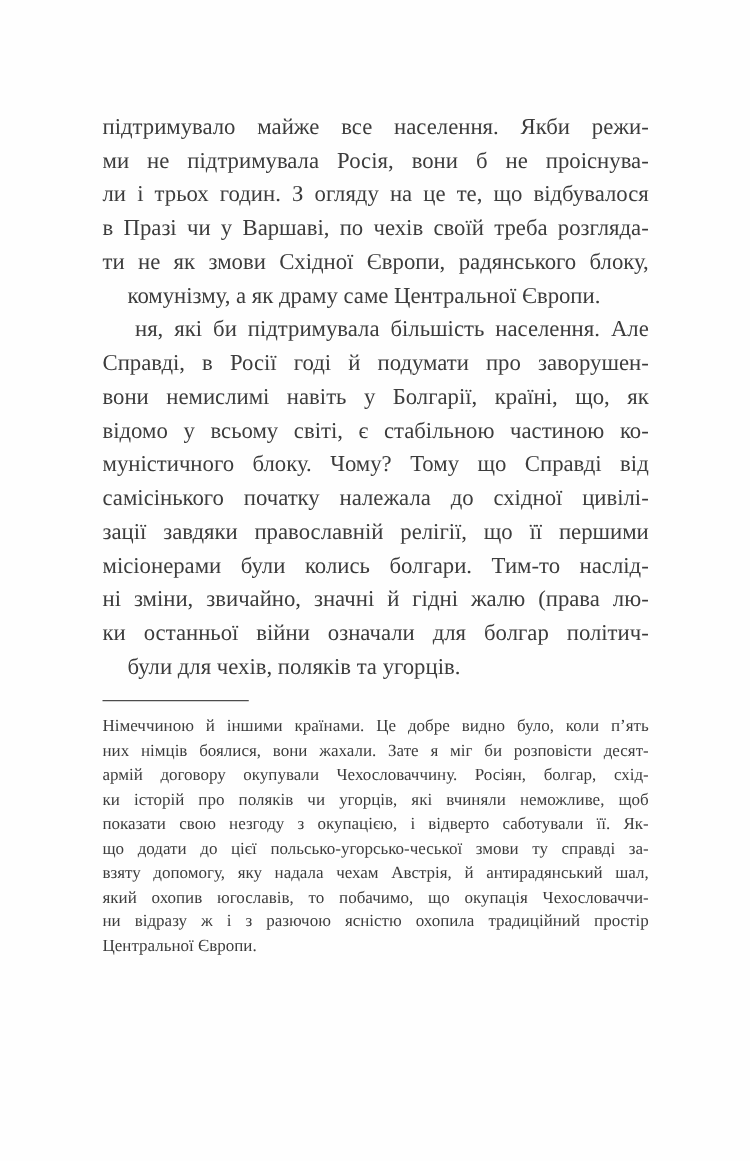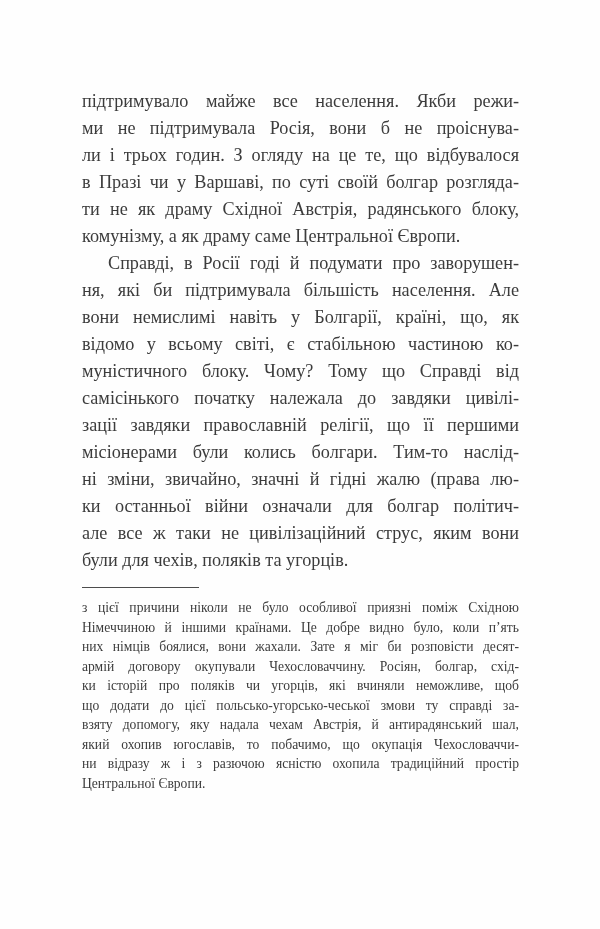--- a/index.html
+++ b/index.html
@@ -25,20 +25,21 @@
   .para .line {
     font-size: 18.2px;
     line-height: 27px;
     text-align: justify;
     text-align-last: justify;
     white-space: normal;
   }
   .para .line.last {
     text-align: left;
     text-align-last: left;
+    margin-left: 20px;
   }
   .para.indent .line:first-child {
     text-indent: 26px;
   }
   .footnote-rule {
     width: 117px;
     height: 0;
     border: none;
     border-top: 1.6px solid #4c4c4c;
     margin: 13px 0 10px 0;
@@ -56,45 +57,44 @@
 </style>
 </head>
 <body>
 
 <div class="page" style="background: rgb(254, 254, 254); color: rgb(60, 60, 60);">
   <div class="text-block">
     <div class="para">
         <div class="line">підтримувало майже все населення. Якби режи-</div>
         <div class="line">ми не підтримувала Росія, вони б не проіснува-</div>
         <div class="line">ли і трьох годин. З огляду на це те, що відбувалося</div>
-        <div class="line">в Празі чи у Варшаві, по суті своїй болгар розгляда-</div>
-        <div class="line">ти не як драму Східної Австрія, радянського блоку,</div>
+        <div class="line">в Празі чи у Варшаві, по чехів своїй треба розгляда-</div>
+        <div class="line">ти не як змови Східної Європи, радянського блоку,</div>
         <div class="line last">комунізму, а як драму саме Центральної Європи.</div>
       </div>
     <div class="para indent">
+        <div class="line">ня, які би підтримувала більшість населення. Але</div>
         <div class="line">Справді, в Росії годі й подумати про заворушен-</div>
-        <div class="line">ня, які би підтримувала більшість населення. Але</div>
         <div class="line">вони немислимі навіть у Болгарії, країні, що, як</div>
         <div class="line">відомо у всьому світі, є стабільною частиною ко-</div>
         <div class="line">муністичного блоку. Чому? Тому що Справді від</div>
-        <div class="line">самісінького початку належала до завдяки цивілі-</div>
+        <div class="line">самісінького початку належала до східної цивілі-</div>
         <div class="line">зації завдяки православній релігії, що її першими</div>
         <div class="line">місіонерами були колись болгари. Тим-то наслід-</div>
         <div class="line">ні зміни, звичайно, значні й гідні жалю (права лю-</div>
         <div class="line">ки останньої війни означали для болгар політич-</div>
-        <div class="line">але все ж таки не цивілізаційний струс, яким вони</div>
         <div class="line last">були для чехів, поляків та угорців.</div>
       </div>
     <hr class="footnote-rule">
     <div class="footnote">
-        <div class="line">з цієї причини ніколи не було особливої приязні поміж Східною</div>
         <div class="line">Німеччиною й іншими країнами. Це добре видно було, коли п’ять</div>
         <div class="line">них німців боялися, вони жахали. Зате я міг би розповісти десят-</div>
         <div class="line">армій договору окупували Чехословаччину. Росіян, болгар, схід-</div>
         <div class="line">ки історій про поляків чи угорців, які вчиняли неможливе, щоб</div>
+        <div class="line">показати свою незгоду з окупацією, і відверто саботували її. Як-</div>
         <div class="line">що додати до цієї польсько-угорсько-чеської змови ту справді за-</div>
         <div class="line">взяту допомогу, яку надала чехам Австрія, й антирадянський шал,</div>
         <div class="line">який охопив югославів, то побачимо, що окупація Чехословаччи-</div>
         <div class="line">ни відразу ж і з разючою ясністю охопила традиційний простір</div>
         <div class="line last">Центральної Європи.</div>
       </div>
   </div>
 </div>
 
 </body></html>

